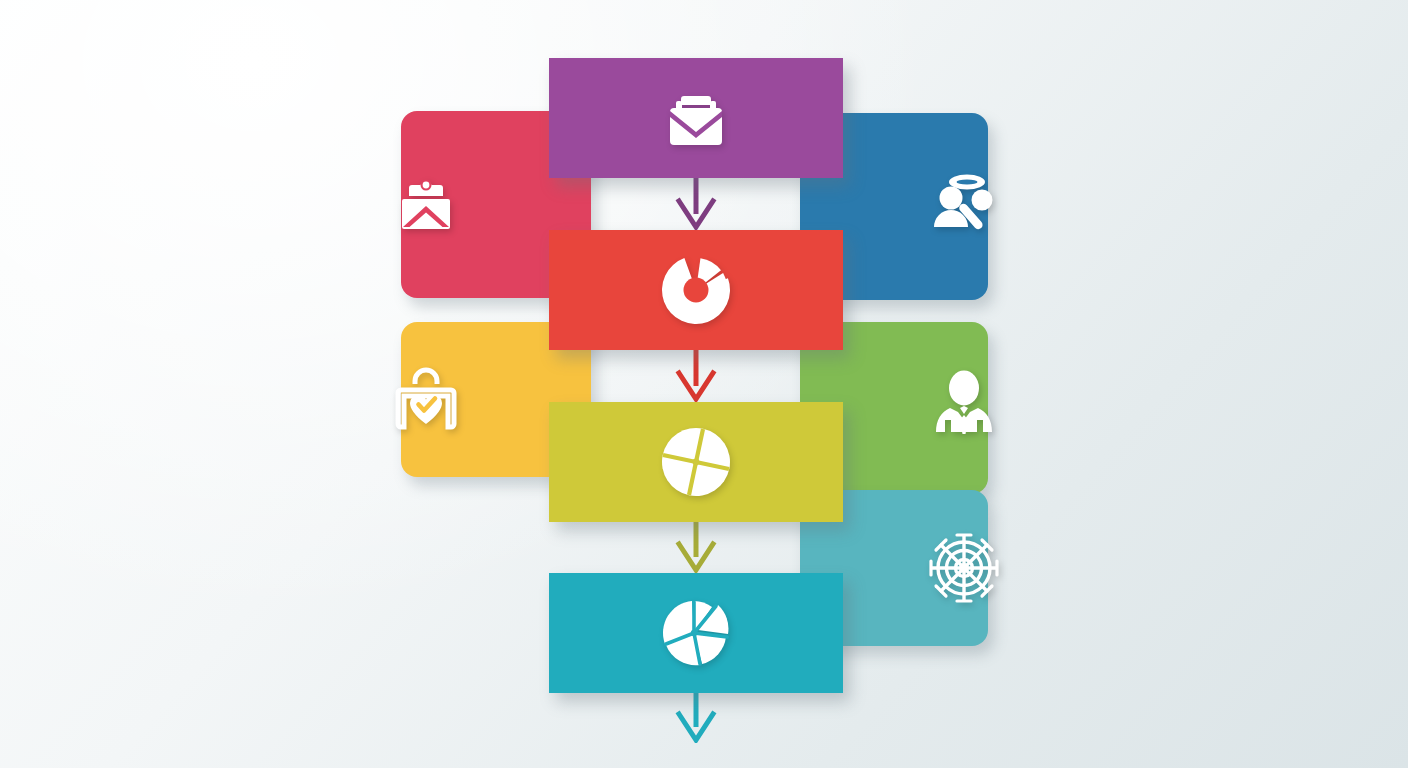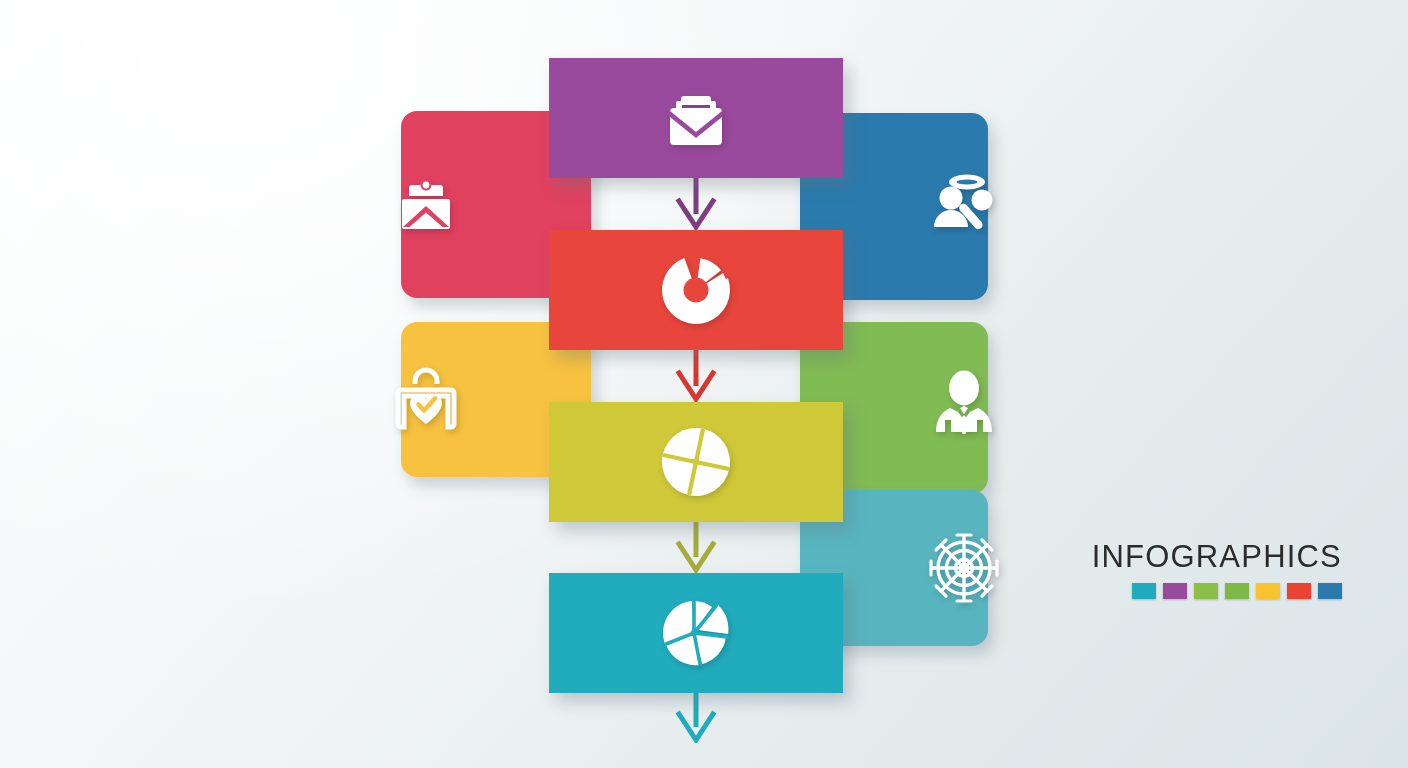--- a/index.html
+++ b/index.html
@@ -285,26 +285,14 @@
           <line x1="38" y1="40" x2="60" y2="13"></line>
           <line x1="38" y1="40" x2="71" y2="44"></line>
           <line x1="38" y1="40" x2="44" y2="71"></line>
           <line x1="38" y1="40" x2="10" y2="51"></line>
         </g>
         <circle cx="38" cy="40" r="3.2" fill="#21acbd"></circle>
       </svg>
     </div>
   </div>
 
-  <div id="brand" style="right: 66px; top: 541px;">
-    <div id="brand-title" style="color: rgb(43, 43, 43);">INFOGRAPHICS</div>
-    <div id="brand-swatches">
-        <div class="swatch" style="background: rgb(33, 172, 189);"></div>
-        <div class="swatch" style="background: rgb(154, 74, 156);"></div>
-        <div class="swatch" style="background: rgb(140, 191, 69);"></div>
-        <div class="swatch" style="background: rgb(126, 183, 74);"></div>
-        <div class="swatch" style="background: rgb(249, 194, 49);"></div>
-        <div class="swatch" style="background: rgb(234, 67, 53);"></div>
-        <div class="swatch" style="background: rgb(42, 122, 173);"></div>
-      </div>
-  </div>
 
 </div>
 
 </body></html>

